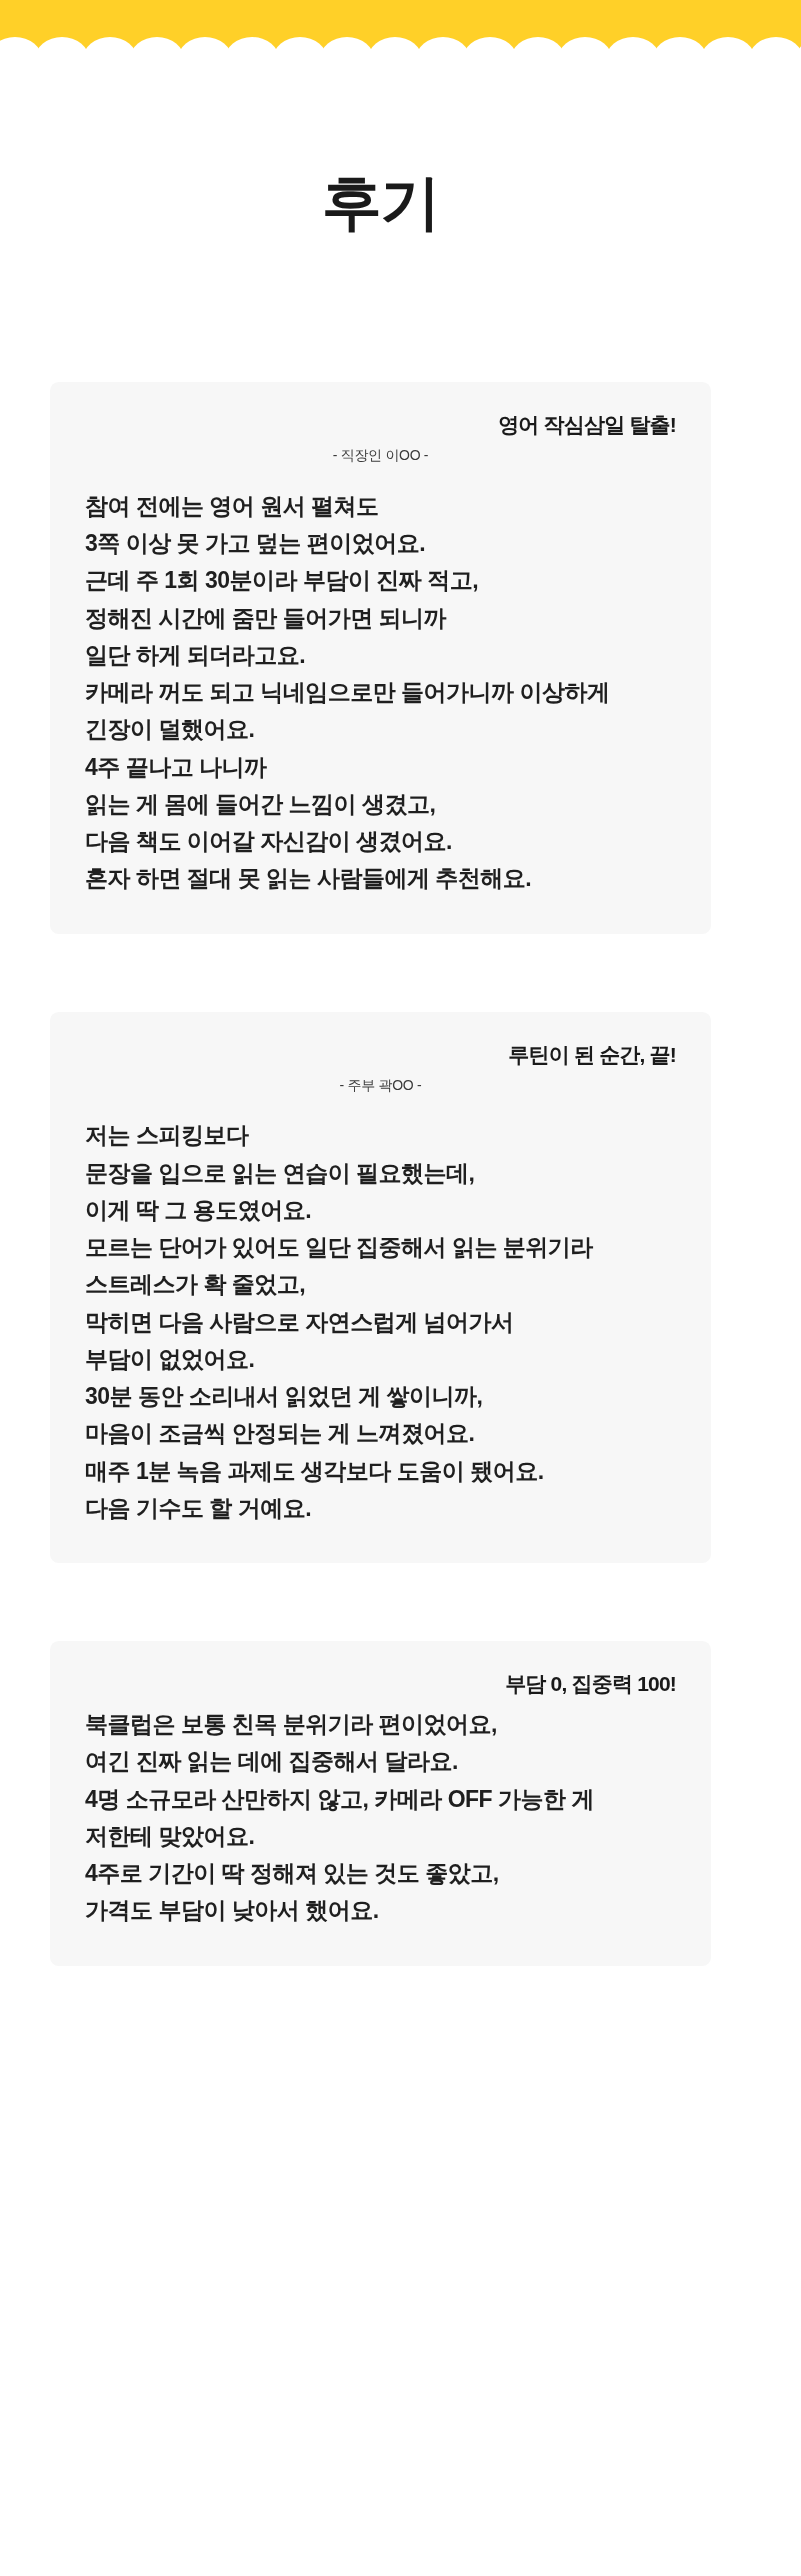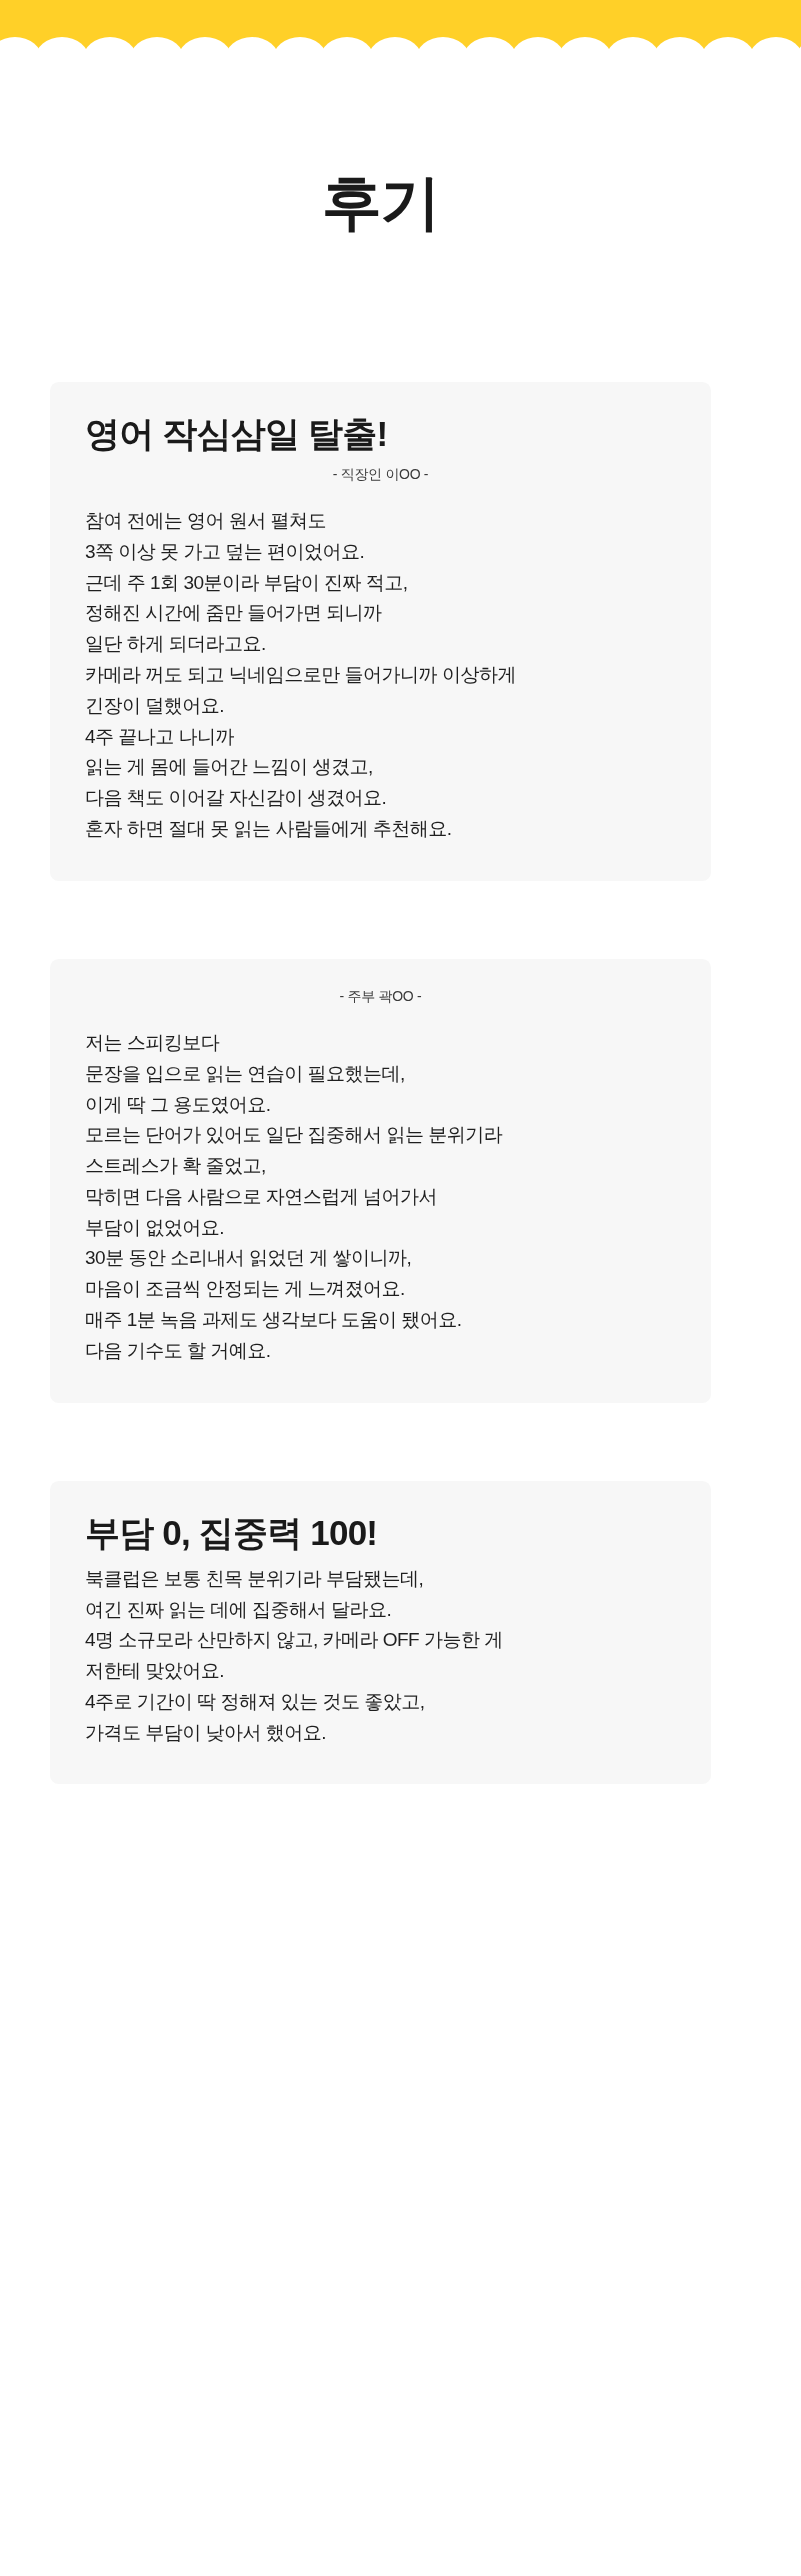--- a/index.html
+++ b/index.html
@@ -71,44 +71,45 @@
     gap: 78px;
   }
   .card {
     margin: 0 50px;
     background: #f7f7f7;
     border-radius: 8.8px;
     padding: 29px 35px 36px 35px;
     box-sizing: border-box;
   }
   .card-title {
-    text-align: left;
-    font-size: 35px;
+    text-align: right;
+    font-size: 21px;
     font-weight: 700;
     color: #1a1a1a;
     letter-spacing: -0.8px;
     line-height: 1.3;
     margin: 0 0 8.8px 0;
   }
   .card-author {
     text-align: center;
     font-size: 14px;
     font-weight: 400;
     color: #3a3a3a;
     letter-spacing: -0.3px;
     margin: 0 0 22.5px 0;
   }
   .card-body {
-    font-size: 19px;
+    font-size: 23px;
     line-height: 1.62;
     color: #1f1f1f;
     letter-spacing: -0.5px;
     white-space: pre-line;
     margin: 0;
     text-align: left;
+    font-weight: bold;
   }
 </style>
 </head>
 <body>
 
 <div class="page">
 
   <div class="top-band">
     <div class="scallops">
         <div class="bump" style="left: -12.5px;"></div>
@@ -148,37 +149,38 @@
 일단 하게 되더라고요.
 카메라 꺼도 되고 닉네임으로만 들어가니까 이상하게
 긴장이 덜했어요.
 4주 끝나고 나니까
 읽는 게 몸에 들어간 느낌이 생겼고,
 다음 책도 이어갈 자신감이 생겼어요.
 혼자 하면 절대 못 읽는 사람들에게 추천해요.</div>
     </div>
 
     <div class="card">
+      <div class="card-title">루틴이 된 순간, 끝!</div>
       <div class="card-author">- 주부 곽OO -</div>
       <div class="card-body">저는 스피킹보다
 문장을 입으로 읽는 연습이 필요했는데,
 이게 딱 그 용도였어요.
 모르는 단어가 있어도 일단 집중해서 읽는 분위기라
 스트레스가 확 줄었고,
 막히면 다음 사람으로 자연스럽게 넘어가서
 부담이 없었어요.
 30분 동안 소리내서 읽었던 게 쌓이니까,
 마음이 조금씩 안정되는 게 느껴졌어요.
 매주 1분 녹음 과제도 생각보다 도움이 됐어요.
 다음 기수도 할 거예요.</div>
     </div>
 
     <div class="card">
       <div class="card-title">부담 0, 집중력 100!</div>
-      <div class="card-body">북클럽은 보통 친목 분위기라 부담됐는데,
+      <div class="card-body">북클럽은 보통 친목 분위기라 편이었어요,
 여긴 진짜 읽는 데에 집중해서 달라요.
 4명 소규모라 산만하지 않고, 카메라 OFF 가능한 게
 저한테 맞았어요.
 4주로 기간이 딱 정해져 있는 것도 좋았고,
 가격도 부담이 낮아서 했어요.</div>
     </div>
 
   </div>
 </div>
 

